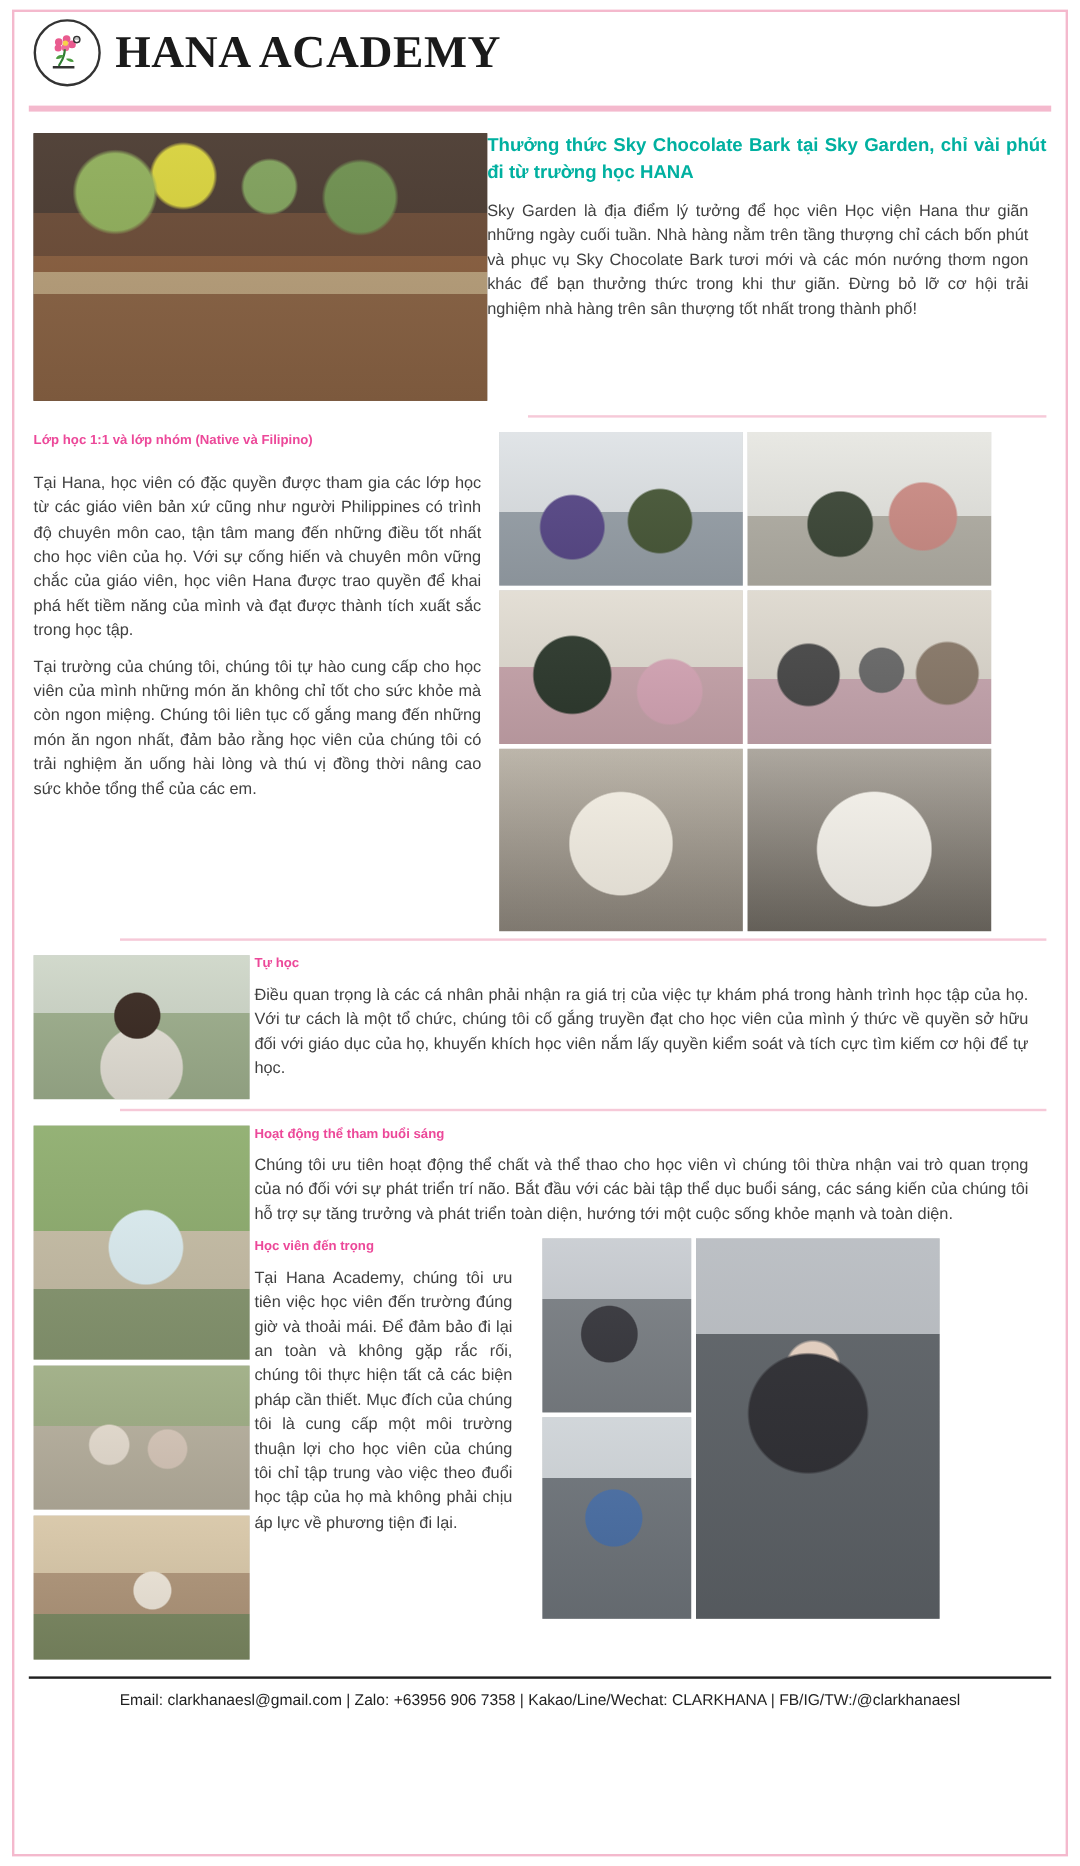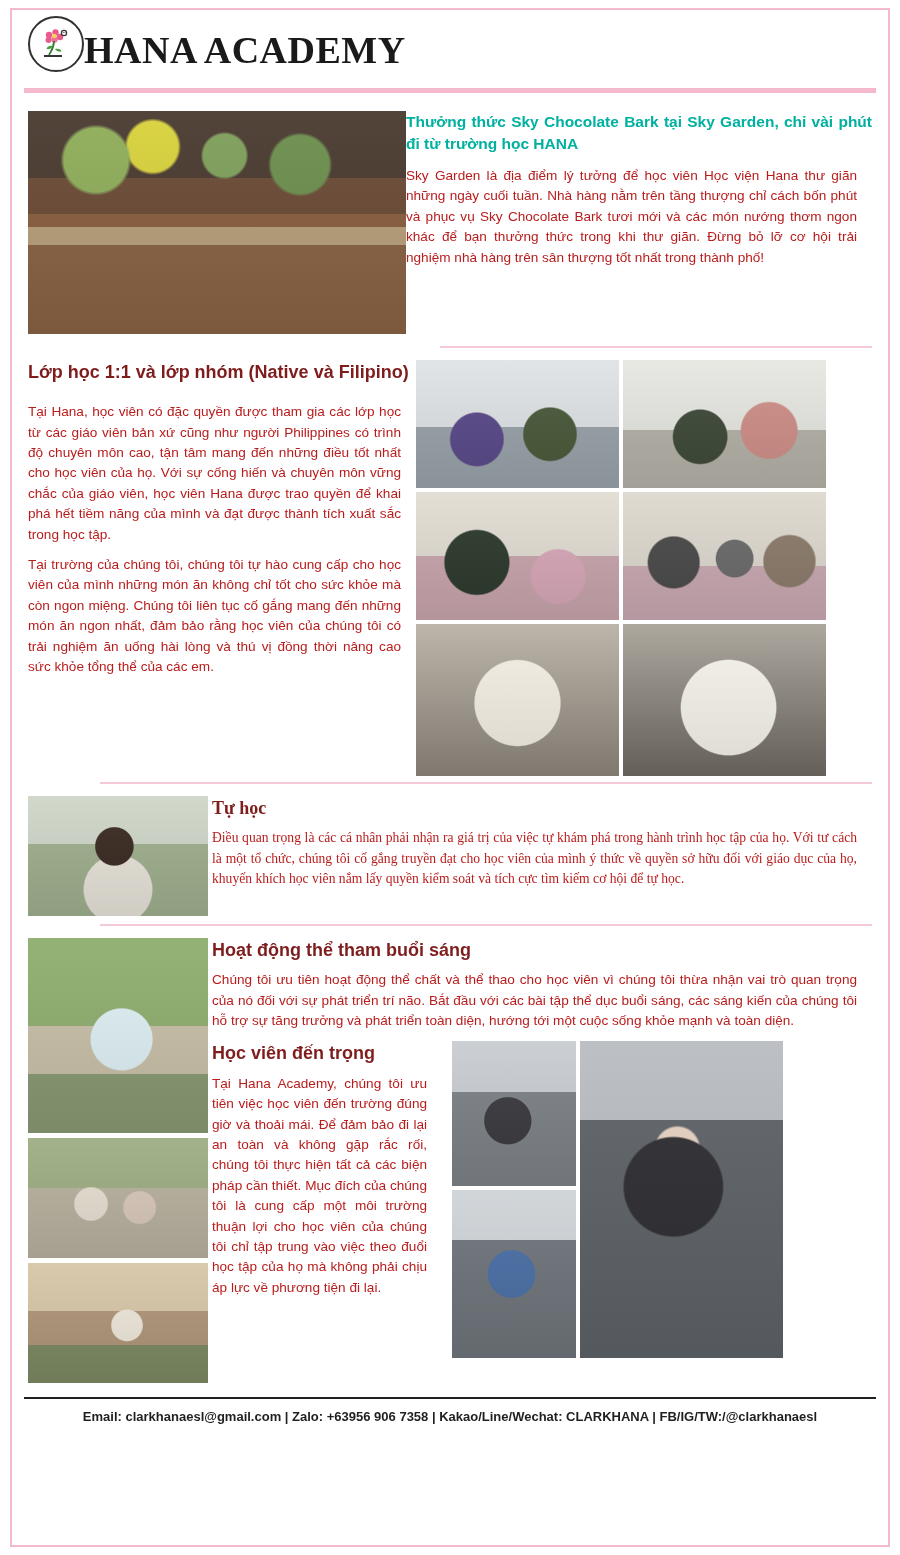--- a/index.html
+++ b/index.html
@@ -32,21 +32,22 @@
 
   
   .header {
     display: flex;
     align-items: center;
     padding: 16px 28px 10px 28px;
     position: relative;
   }
   .logo-wrap {
     display: flex;
-    align-items: flex-end;
+    align-items: center;
+    gap: 12px;
   }
   .logo-mark {
     width: 56px; height: 56px;
     border-radius: 50%;
     border: 2px solid #333;
     display: flex; align-items: center; justify-content: center;
     background: #fff;
     flex: none;
   }
   .logo-title {
@@ -74,40 +75,40 @@
 
   
   .section {
     padding: 0 28px;
   }
   .row {
     display: flex;
     gap: 0;
   }
   h2.head-green {
-    color: #7f1d1d;
-    font-size: 18px;
+    color: #ec4899;
+    font-size: 11px;
     font-weight: bold;
     margin: 0 0 8px 0;
     line-height: 1.35;
   }
   h2.head-teal {
     color: #00b0a0;
     font-size: 15.5px;
     font-weight: bold;
     margin: 0 0 10px 0;
     line-height: 1.45;
     text-align: justify;
   }
   p.body {
     font-size: 13.6px;
     line-height: 1.5;
     text-align: justify;
     margin: 0 15px 10px 0;
-    color: #b91c1c;
+    color: #404040;
   }
   .hr-pink {
     height: 2px;
     background: #f6c9d8;
     margin: 12px 28px;
   }
   .hr-pink.short-right {
     margin-left: 440px;
     margin-right: 28px;
   }
@@ -223,21 +224,20 @@
   .footer-rule {
     height: 2px;
     background: #1f1f1f;
     margin: 0 24px;
   }
   .footer {
     padding: 10px 24px 0 24px;
     font-size: 13px;
     color: #1f1f1f;
     text-align: center;
-    font-weight: bold;
   }
 
   .col-text { flex: 1 1 auto; min-width: 0; }
 </style>
 </head>
 <body>
 
 <div class="page">
   <div class="page-border"></div>
 
@@ -299,21 +299,21 @@
         </div>
       </div>
     </div>
   </div>
 
   <div class="hr-pink short-left" style="margin-left:100px;margin-top:6px;"></div>
 
   <div class="section">
     <div class="row">
       <div class="photo ph-study" style="width:180px;height:120px;"></div>
-      <div class="col-text" style="padding-left:4px;font-family:Liberation Serif, serif;">
+      <div class="col-text" style="padding-left:4px;">
         <h2 class="head-green">Tự học</h2>
         <p class="body">Điều quan trọng là các cá nhân phải nhận ra giá trị của việc tự khám phá trong hành trình học tập của họ. Với tư cách là một tổ chức, chúng tôi cố gắng truyền đạt cho học viên của mình ý thức về quyền sở hữu đối với giáo dục của họ, khuyến khích học viên nắm lấy quyền kiểm soát và tích cực tìm kiếm cơ hội để tự học.</p>
       </div>
     </div>
   </div>
 
   <div class="hr-pink short-left" style="margin-left:100px;margin-top:8px;"></div>
 
   <div class="section">
     <div class="row">

